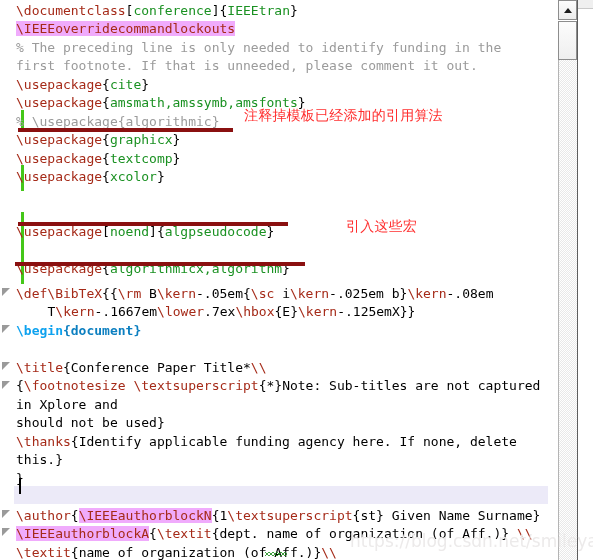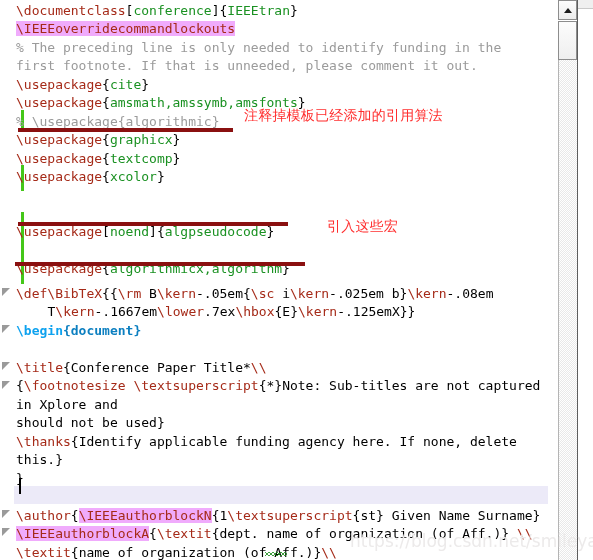--- a/index.html
+++ b/index.html
@@ -253,21 +253,21 @@
       </div>
 
     <div id="code"><div class="line" style="top: 2px;"><span class="tk-cmd">\documentclass</span><span class="tk-brace">[</span><span class="tk-arg">conference</span><span class="tk-brace">]</span><span class="tk-brace">{</span><span class="tk-arg">IEEEtran</span><span class="tk-brace">}</span></div><div class="line" style="top: 20px;"><span class="tk-cmd hl-word">\IEEEoverridecommandlockouts</span></div><div class="line" style="top: 39px;"><span class="tk-comment">% The preceding line is only needed to identify funding in the</span></div><div class="line" style="top: 57px;"><span class="tk-comment">first footnote. If that is unneeded, please comment it out.</span></div><div class="line" style="top: 76px;"><span class="tk-cmd">\usepackage</span><span class="tk-brace">{</span><span class="tk-arg">cite</span><span class="tk-brace">}</span></div><div class="line" style="top: 94px;"><span class="tk-cmd">\usepackage</span><span class="tk-brace">{</span><span class="tk-arg">amsmath,amssymb,amsfonts</span><span class="tk-brace">}</span></div><div class="line" style="top: 113px;"><span class="tk-comment">% \usepackage{algorithmic}</span></div><div class="line" style="top: 131px;"><span class="tk-cmd">\usepackage</span><span class="tk-brace">{</span><span class="tk-arg">graphicx</span><span class="tk-brace">}</span></div><div class="line" style="top: 150px;"><span class="tk-cmd">\usepackage</span><span class="tk-brace">{</span><span class="tk-arg">textcomp</span><span class="tk-brace">}</span></div><div class="line" style="top: 168px;"><span class="tk-cmd">\usepackage</span><span class="tk-brace">{</span><span class="tk-arg">xcolor</span><span class="tk-brace">}</span></div><div class="line" style="top: 187px;"></div><div class="line" style="top: 223px;"><span class="tk-cmd">\usepackage</span><span class="tk-brace">[</span><span class="tk-arg">noend</span><span class="tk-brace">]</span><span class="tk-brace">{</span><span class="tk-arg">algpseudocode</span><span class="tk-brace">}</span></div><div class="line" style="top: 260px;"><span class="tk-cmd">\usepackage</span><span class="tk-brace">{</span><span class="tk-arg">algorithmicx,algorithm</span><span class="tk-brace">}</span></div><div class="line" style="top: 285px;"><span class="tk-cmd">\def\BibTeX</span><span class="tk-brace">{</span><span class="tk-brace">{</span><span class="tk-cmd">\rm</span><span class="tk-plain"> B</span><span class="tk-cmd">\kern</span><span class="tk-plain">-.05em</span><span class="tk-brace">{</span><span class="tk-cmd">\sc</span><span class="tk-plain"> i</span><span class="tk-cmd">\kern</span><span class="tk-plain">-.025em b</span><span class="tk-brace">}</span><span class="tk-cmd">\kern</span><span class="tk-plain">-.08em</span></div><div class="line" style="top: 303px; left: 47.52px;"><span class="tk-plain">T</span><span class="tk-cmd">\kern</span><span class="tk-plain">-.1667em</span><span class="tk-cmd">\lower</span><span class="tk-plain">.7ex</span><span class="tk-cmd">\hbox</span><span class="tk-brace">{</span><span class="tk-plain">E</span><span class="tk-brace">}</span><span class="tk-cmd">\kern</span><span class="tk-plain">-.125emX</span><span class="tk-brace">}</span><span class="tk-brace">}</span></div><div class="line" style="top: 322px;"><span class="tk-begin">\begin</span><span class="tk-begin-arg">{</span><span class="tk-begin-arg">document</span><span class="tk-begin-arg">}</span></div><div class="line" style="top: 340px;"></div><div class="line" style="top: 359px;"><span class="tk-cmd">\title</span><span class="tk-brace">{</span><span class="tk-plain">Conference Paper Title*</span><span class="tk-cmd">\\</span></div><div class="line" style="top: 377px;"><span class="tk-brace">{</span><span class="tk-cmd">\footnotesize</span><span class="tk-plain"> </span><span class="tk-cmd">\textsuperscript</span><span class="tk-brace">{</span><span class="tk-plain">*</span><span class="tk-brace">}</span><span class="tk-plain">Note: Sub-titles are not captured</span></div><div class="line" style="top: 396px;"><span class="tk-plain">in Xplore and</span></div><div class="line" style="top: 414px;"><span class="tk-plain">should not be used</span><span class="tk-brace">}</span></div><div class="line" style="top: 433px;"><span class="tk-cmd">\thanks</span><span class="tk-brace">{</span><span class="tk-plain">Identify applicable funding agency here. If none, delete</span></div><div class="line" style="top: 451px;"><span class="tk-plain">this.</span><span class="tk-brace">}</span></div><div class="line" style="top: 470px;"><span class="tk-brace">}</span></div><div class="current-line" style="top: 486px;"></div><div class="line" style="top: 488px;"></div><div class="line" style="top: 507px;"><span class="tk-cmd">\author</span><span class="tk-brace">{</span><span class="tk-cmd hl-word">\IEEEauthorblockN</span><span class="tk-brace">{</span><span class="tk-plain">1</span><span class="tk-cmd">\textsuperscript</span><span class="tk-brace">{</span><span class="tk-plain">st</span><span class="tk-brace">}</span><span class="tk-plain"> Given Name Surname</span><span class="tk-brace">}</span></div><div class="line" style="top: 525px;"><span class="tk-cmd hl-word">\IEEEauthorblockA</span><span class="tk-brace">{</span><span class="tk-cmd">\textit</span><span class="tk-brace">{</span><span class="tk-plain">dept. name of organization (of Aff.)</span><span class="tk-brace">}</span><span class="tk-plain"> </span><span class="tk-cmd">\\</span></div><div class="line" style="top: 544px;"><span class="tk-cmd">\textit</span><span class="tk-brace">{</span><span class="tk-plain">name of organization (of Aff.)</span><span class="tk-brace">}</span><span class="tk-cmd">\\</span></div><div class="caret" style="left: 19px; top: 478px;"></div></div>
 
     <div id="overlay">
         <div class="underline-bar" style="left: 18px; top: 128px; width: 215px;"></div>
         <div class="underline-bar" style="left: 18px; top: 222px; width: 270px;"></div>
         <div class="underline-bar" style="left: 15px; top: 262px; width: 290px;"></div>
         <div class="squiggle" style="left: 265px; top: 552px; width: 22px;"></div>
         <div class="annotation" style="left: 244px; top: 107px;">注释掉模板已经添加的引用算法</div>
-        <div class="annotation" style="left: 327px; top: 218px;">引入这些宏</div>
+        <div class="annotation" style="left: 346px; top: 218px;">引入这些宏</div>
       </div>
 
   </div>
 
   <div id="scroll-track"></div>
   <div id="scroll-up-btn">
     <span class="tri"></span>
   </div>
   <div id="scroll-thumb"></div>
   <div id="scroll-shadow"></div>

